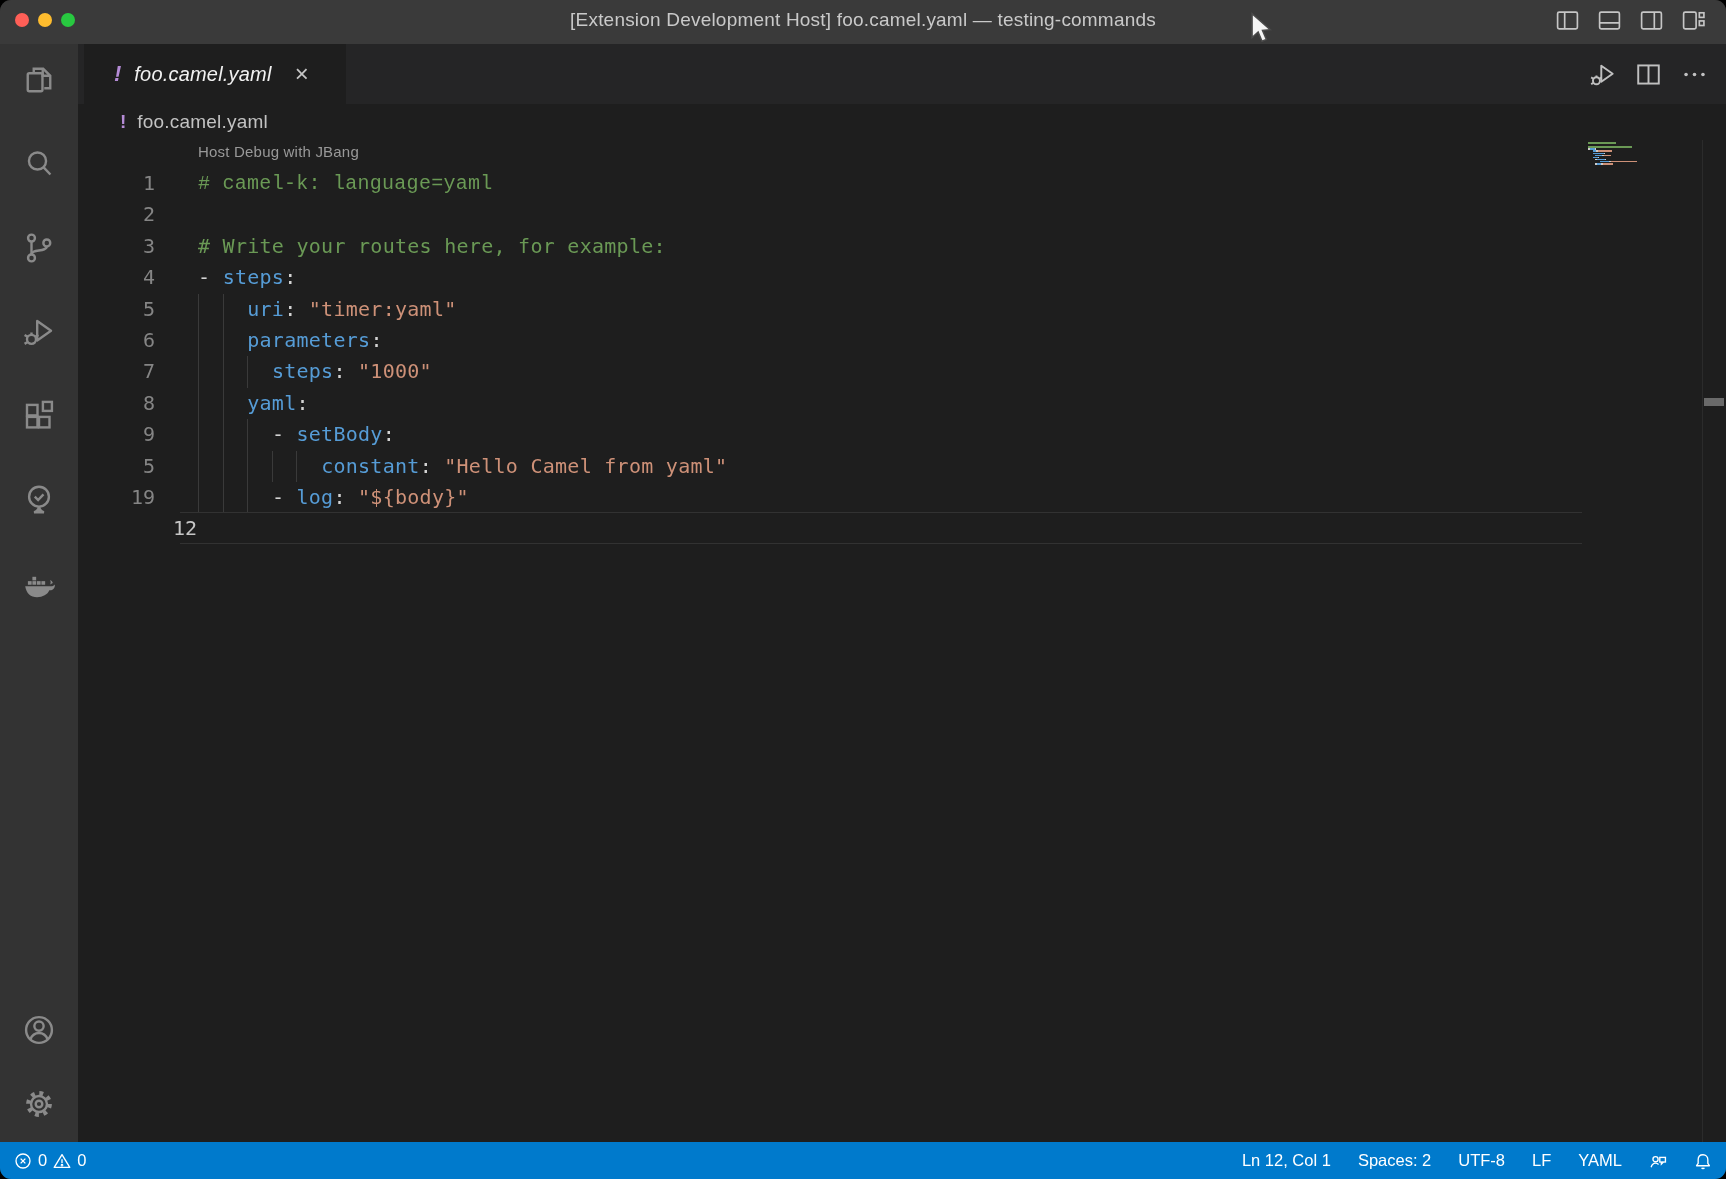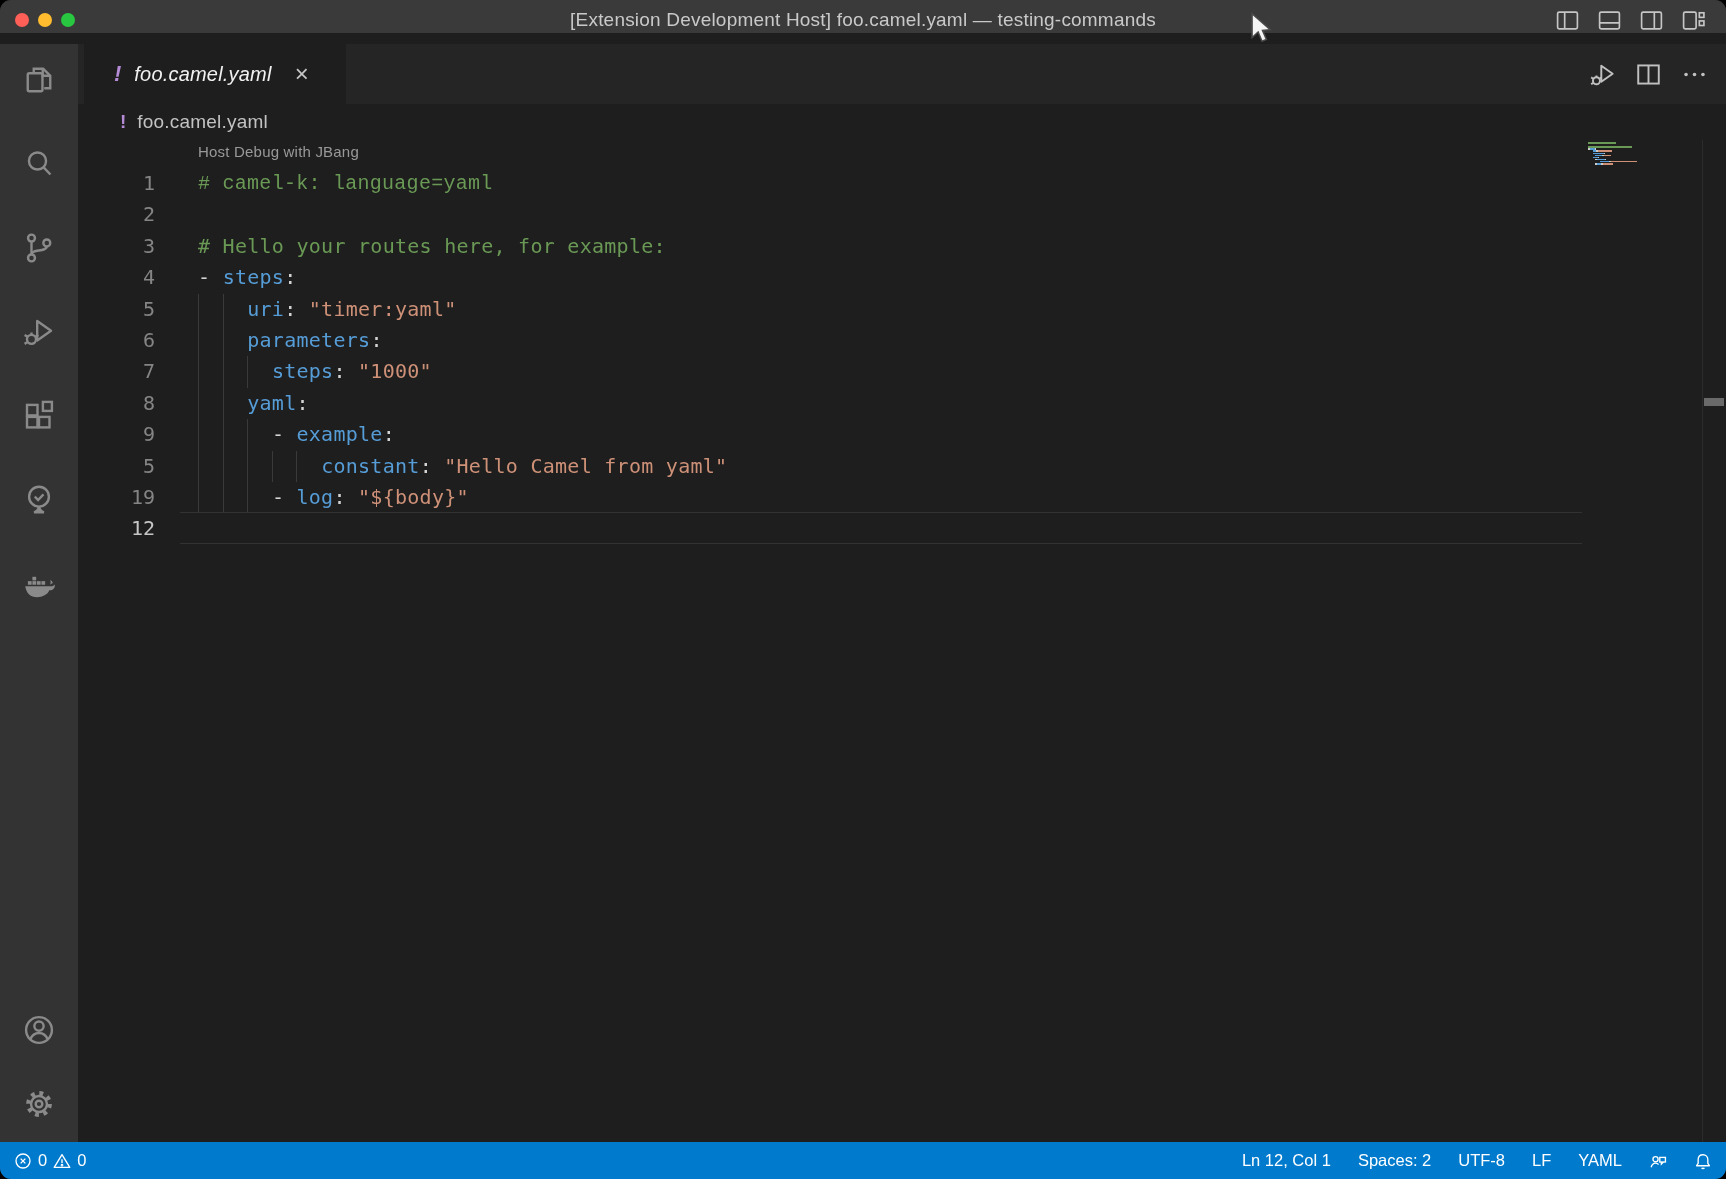--- a/index.html
+++ b/index.html
@@ -1,19 +1,19 @@
 <!DOCTYPE html>
 <html><head>
 <meta charset="utf-8">
 <style>
   html,body{margin:0;padding:0;background:#000;}
   .window{position:relative;width:1726px;height:1179px;background:#1e1e1e;
           border-radius:11px;overflow:hidden;font-family:"Liberation Sans",sans-serif;}
   
-  .titlebar{position:absolute;left:0;top:0;width:1726px;height:33px;background:#3a3a3a;}
+  .titlebar{position:absolute;left:0;top:0;width:1726px;height:44px;background:#3a3a3a;}
   .traffic{position:absolute;left:15px;top:13px;display:flex;gap:9px;}
   .traffic span{width:14px;height:14px;border-radius:50%;display:block;}
   .t-close{background:#ff5f57;} .t-min{background:#febc2e;} .t-zoom{background:#28c840;}
   .title-text{position:absolute;left:0;right:0;top:0;height:40px;display:flex;align-items:center;
               justify-content:center;color:#c9c9c9;font-size:19px;font-weight:500;letter-spacing:.2px;}
   .win-controls{position:absolute;right:20px;top:5px;height:30px;display:flex;gap:17px;align-items:center;color:#c6c6c6;}
   .win-controls .icon svg{width:25px;height:25px;display:block;}
   
   .tabbar{position:absolute;left:78px;top:44px;width:1648px;height:60px;background:#252526;}
   .tab{position:absolute;left:6px;top:0;width:262px;height:60px;background:#1e1e1e;
@@ -217,21 +217,21 @@
   </div>
 
   <div class="editor">
     <div class="codelens">Host Debug with JBang</div>
     <div id="code-lines">
         <div class="line-number" style="top: 28px;">1</div>
         <div class="code-line" style="top: 28px; font-family: Liberation Mono, monospace;"><span class="tok-comment"># camel-k: language=yaml</span></div>
         <div class="line-number" style="top: 59.4px;">2</div>
         <div class="code-line" style="top: 59.4px;"></div>
         <div class="line-number" style="top: 90.8px;">3</div>
-        <div class="code-line" style="top: 90.8px;"><span class="tok-comment"># Hello your routes here, for example:</span></div>
+        <div class="code-line" style="top: 90.8px;"><span class="tok-comment"># Write your routes here, for example:</span></div>
         <div class="line-number" style="top: 122.2px;">4</div>
         <div class="code-line" style="top: 122.2px;"><span class="tok-punct">- </span><span class="tok-key">steps</span><span class="tok-punct">:</span></div>
         <div class="indent-guide" style="left: 120px; top: 153.6px; height: 31.4px;"></div>
         <div class="indent-guide" style="left: 144.6px; top: 153.6px; height: 31.4px;"></div>
         <div class="line-number" style="top: 153.6px;">5</div>
         <div class="code-line" style="top: 153.6px;"><span class="tok-ws">    </span><span class="tok-key">uri</span><span class="tok-punct">: </span><span class="tok-string">"timer:yaml"</span></div>
         <div class="indent-guide" style="left: 120px; top: 185px; height: 31.4px;"></div>
         <div class="indent-guide" style="left: 144.6px; top: 185px; height: 31.4px;"></div>
         <div class="line-number" style="top: 185px;">6</div>
         <div class="code-line" style="top: 185px;"><span class="tok-ws">    </span><span class="tok-key">parameters</span><span class="tok-punct">:</span></div>
@@ -241,35 +241,35 @@
         <div class="line-number" style="top: 216.4px;">7</div>
         <div class="code-line" style="top: 216.4px;"><span class="tok-ws">      </span><span class="tok-key">steps</span><span class="tok-punct">: </span><span class="tok-string">"1000"</span></div>
         <div class="indent-guide" style="left: 120px; top: 247.8px; height: 31.4px;"></div>
         <div class="indent-guide" style="left: 144.6px; top: 247.8px; height: 31.4px;"></div>
         <div class="line-number" style="top: 247.8px;">8</div>
         <div class="code-line" style="top: 247.8px;"><span class="tok-ws">    </span><span class="tok-key">yaml</span><span class="tok-punct">:</span></div>
         <div class="indent-guide" style="left: 120px; top: 279.2px; height: 31.4px;"></div>
         <div class="indent-guide" style="left: 144.6px; top: 279.2px; height: 31.4px;"></div>
         <div class="indent-guide" style="left: 169.2px; top: 279.2px; height: 31.4px;"></div>
         <div class="line-number" style="top: 279.2px;">9</div>
-        <div class="code-line" style="top: 279.2px;"><span class="tok-ws">      </span><span class="tok-punct">- </span><span class="tok-key">example</span><span class="tok-punct">:</span></div>
+        <div class="code-line" style="top: 279.2px;"><span class="tok-ws">      </span><span class="tok-punct">- </span><span class="tok-key">setBody</span><span class="tok-punct">:</span></div>
         <div class="indent-guide" style="left: 120px; top: 310.6px; height: 31.4px;"></div>
         <div class="indent-guide" style="left: 144.6px; top: 310.6px; height: 31.4px;"></div>
         <div class="indent-guide" style="left: 169.2px; top: 310.6px; height: 31.4px;"></div>
         <div class="indent-guide" style="left: 193.8px; top: 310.6px; height: 31.4px;"></div>
         <div class="indent-guide" style="left: 218.4px; top: 310.6px; height: 31.4px;"></div>
         <div class="line-number" style="top: 310.6px;">5</div>
         <div class="code-line" style="top: 310.6px;"><span class="tok-ws">          </span><span class="tok-key">constant</span><span class="tok-punct">: </span><span class="tok-string">"Hello Camel from yaml"</span></div>
         <div class="indent-guide" style="left: 120px; top: 342px; height: 31.4px;"></div>
         <div class="indent-guide" style="left: 144.6px; top: 342px; height: 31.4px;"></div>
         <div class="indent-guide" style="left: 169.2px; top: 342px; height: 31.4px;"></div>
         <div class="line-number" style="top: 342px;">19</div>
         <div class="code-line" style="top: 342px;"><span class="tok-ws">      </span><span class="tok-punct">- </span><span class="tok-key">log</span><span class="tok-punct">: </span><span class="tok-string">"${body}"</span></div>
         <div class="current-line" style="top: 372.4px;"></div>
-        <div class="line-number active" style="top: 373.4px;">12</div>
+        <div class="line-number active" style="top: 373.4px; margin-left: 42px;">12</div>
         <div class="code-line" style="top: 373.4px;"></div>
       </div>
     <div class="minimap" id="minimap">
         <div class="minimap-seg" style="left: 0px; top: 0px; width: 27.6px; background: rgb(106, 153, 85);"></div>
         <div class="minimap-seg" style="left: 0px; top: 4.2px; width: 43.7px; background: rgb(106, 153, 85);"></div>
         <div class="minimap-seg" style="left: 0px; top: 6.3px; width: 2.3px; background: rgb(204, 204, 204);"></div>
         <div class="minimap-seg" style="left: 2.3px; top: 6.3px; width: 4.6px; background: rgb(86, 156, 214);"></div>
         <div class="minimap-seg" style="left: 6.9px; top: 6.3px; width: 1.15px; background: rgb(204, 204, 204);"></div>
         <div class="minimap-seg" style="left: 4.6px; top: 8.4px; width: 3.45px; background: rgb(86, 156, 214);"></div>
         <div class="minimap-seg" style="left: 8.05px; top: 8.4px; width: 2.3px; background: rgb(204, 204, 204);"></div>

